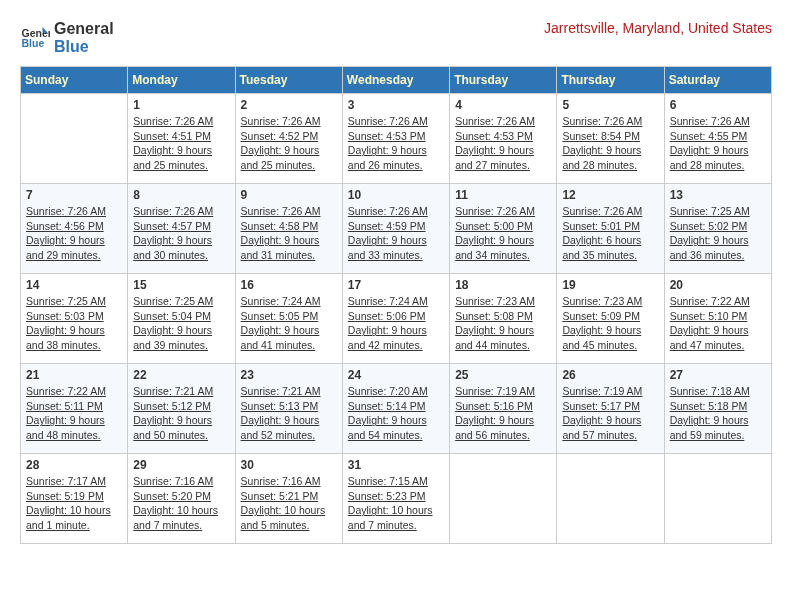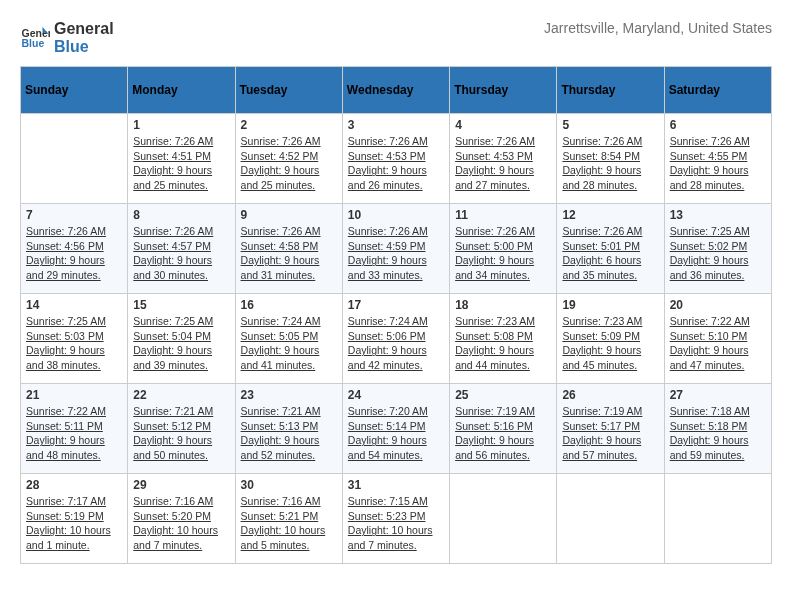--- a/index.html
+++ b/index.html
@@ -28,31 +28,31 @@
     .title-section {
       text-align: right;
     }
     .month-title {
       font-size: 36px;
       font-weight: bold;
       color: #333;
     }
     .location {
       font-size: 14px;
-      color: #737373;
+      color: #b91c1c;
     }
     .calendar-table {
       width: 100%;
       border-collapse: collapse;
       font-size: 11px;
     }
     .calendar-table th {
       background-color: #2e75b6;
-      color: #000000;
-      padding: 16px 4px;
+      color: #fef9c3;
+      padding: 6px 4px;
       text-align: left;
       font-size: 12px;
       font-weight: bold;
       border: 1px solid #ccc;
     }
     .calendar-table td {
       border: 1px solid #ccc;
       vertical-align: top;
       padding: 4px 5px;
       height: 90px;

